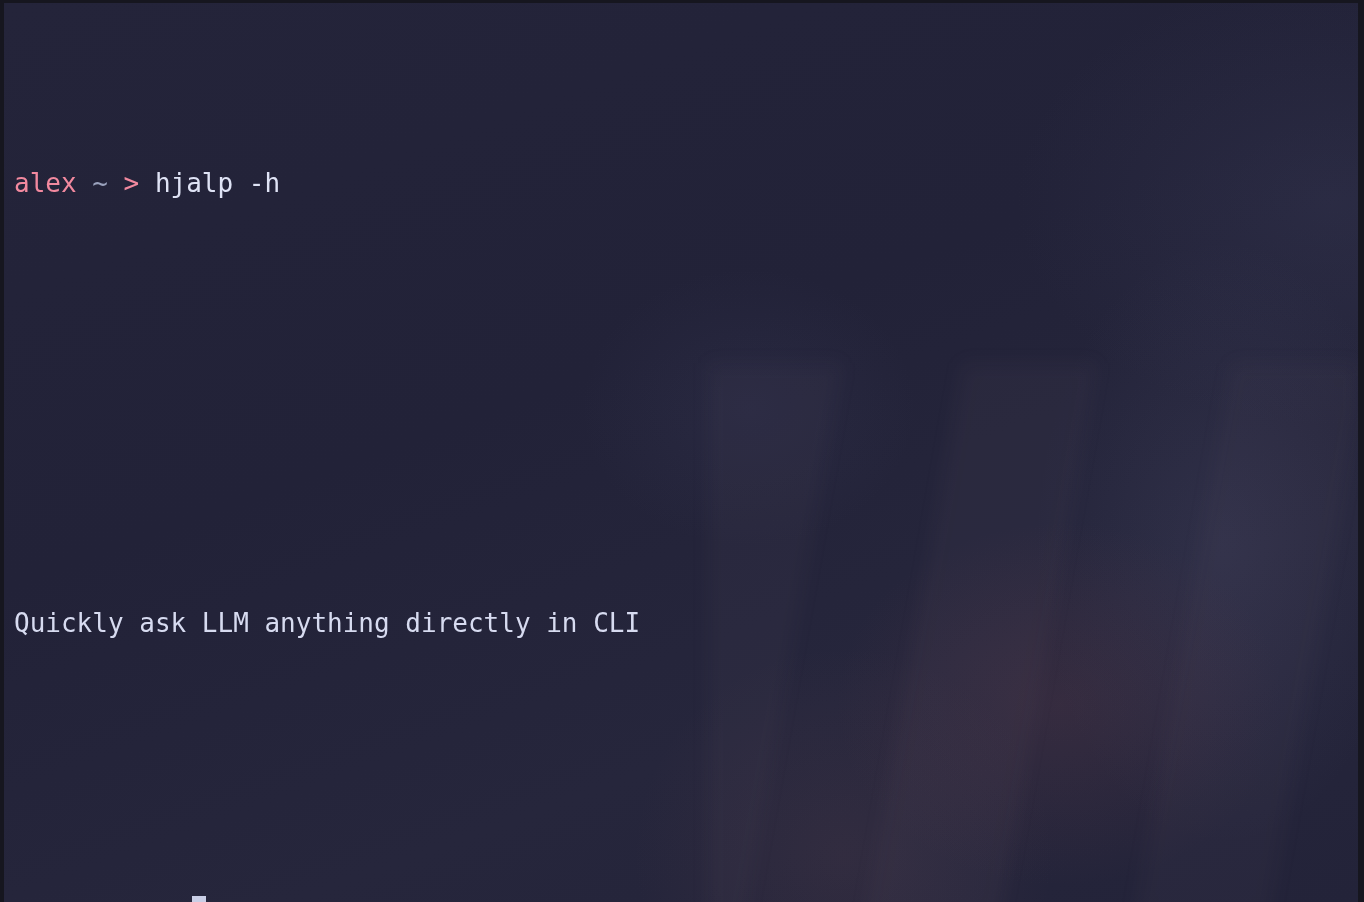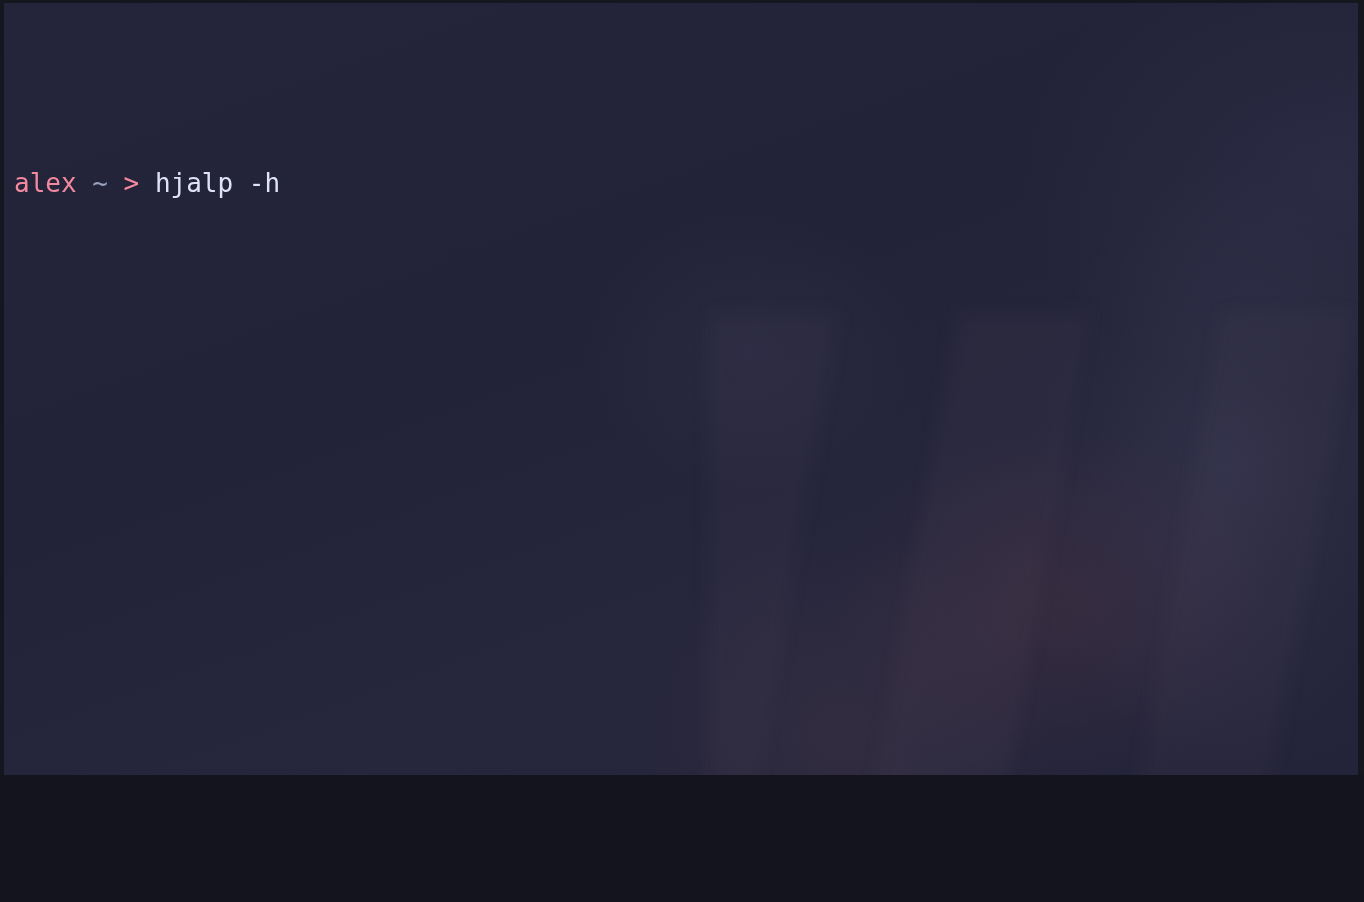--- a/index.html
+++ b/index.html
@@ -13,21 +13,21 @@
     width: 1364px;
     height: 902px;
     overflow: hidden;
     font-family: "DejaVu Sans Mono", monospace;
   }
 
   
   #terminal {
     position: relative;
     width: 1364px;
-    height: 775px;
+    height: 902px;
     box-sizing: border-box;
     border-left: 4px solid #16161f;
     border-top: 3px solid #16161f;
     border-right: 6px solid #16161f;
     background-color: #232338;
     overflow: hidden;
   }
 
   
   #wallpaper {
@@ -122,20 +122,21 @@
   <div id="screen">
 
     
     <div class="line"><span class="user">alex</span><span class="txt"> </span><span class="tilde">~</span><span class="txt"> </span><span class="arrow">&gt;</span><span class="txt"> </span><span class="cmd">hjalp -h</span></div>
 
     
 
     <div class="blank"></div>
 
     
+    <div class="line">Quickly ask LLM anything directly in CLI</div>
 
     <div class="blank"></div>
 
     
     
     
 
     
 
     

